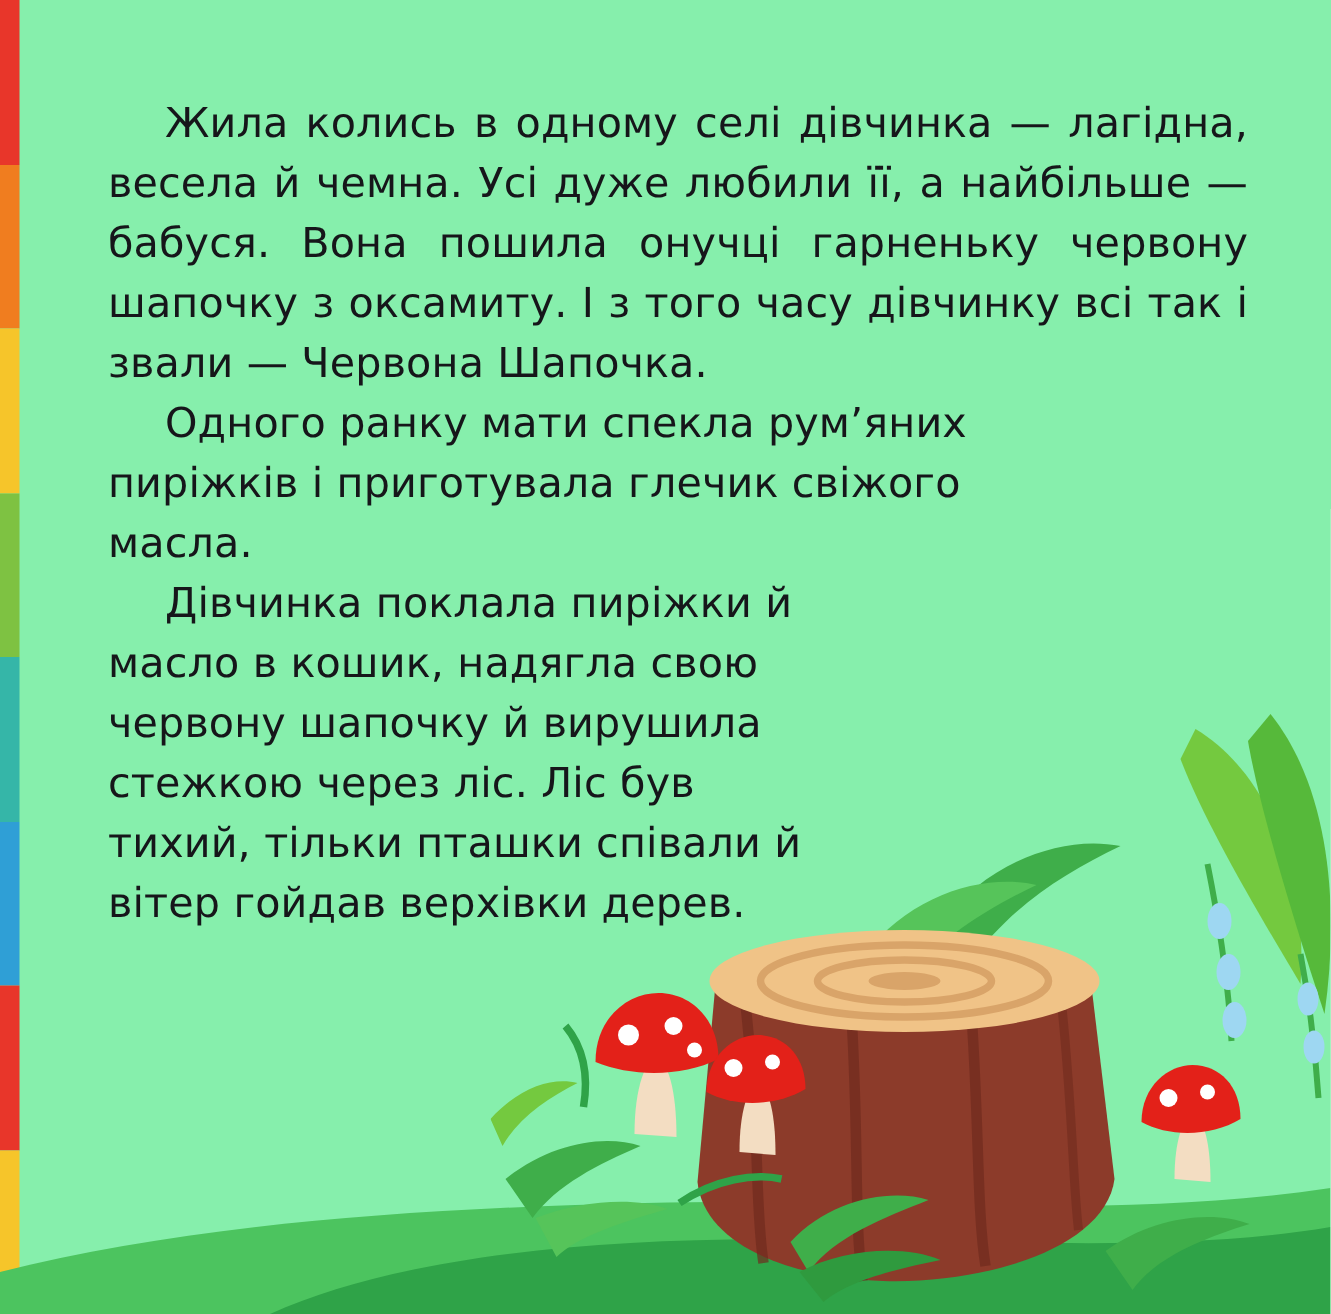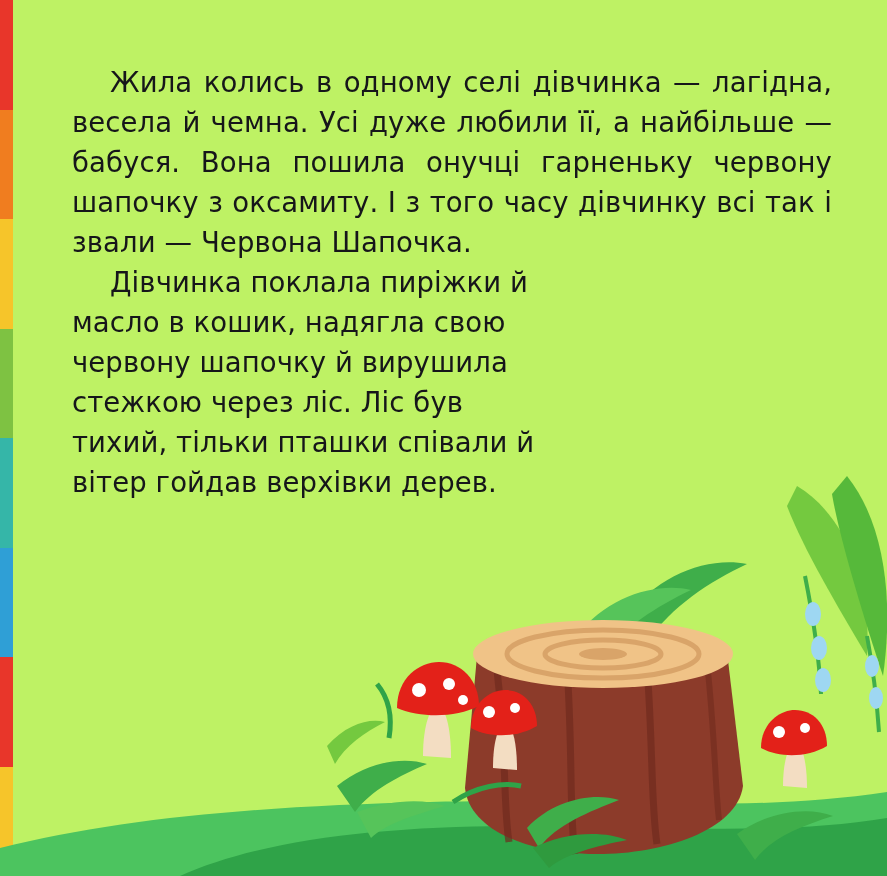--- a/index.html
+++ b/index.html
@@ -10,21 +10,21 @@
     width: 887px;
     height: 876px;
     overflow: hidden;
     background: #fdfdf8;
     font-family: "DejaVu Sans", sans-serif;
   }
   .page {
     position: relative;
     width: 887px;
     height: 876px;
-    background: #bef264;
+    background: #86efac;
     overflow: hidden;
   }
   
   .spine {
     position: absolute;
     left: 0;
     top: 0;
     width: 13px;
     height: 876px;
     display: flex;
@@ -80,20 +80,21 @@
     <div style="flex:1;background:#f6c52a"></div>
     <div style="flex:1;background:#7ec242"></div>
     <div style="flex:1;background:#35b6a8"></div>
     <div style="flex:1;background:#2f9fd6"></div>
     <div style="flex:1;background:#e8362a"></div>
     <div style="flex:1;background:#f6c52a"></div>
   </div>
 
   <div class="text-col">
     <p class="para"><span class="indent"></span><span>Жила колись в одному селі дівчинка — лагідна, весела й чемна. Усі дуже любили її, а найбільше — бабуся. Вона пошила онучці гарненьку червону шапочку з оксамиту. І з того часу дівчинку всі так і звали — Червона Шапочка.</span></p>
+    <p class="para midnarrow"><span class="indent"></span><span>Одного ранку мати спекла рум’яних пиріжків і приготувала глечик свіжого масла.</span></p>
     <p class="para narrow"><span class="indent"></span><span>Дівчинка поклала пиріжки й масло в кошик, надягла свою червону шапочку й вирушила стежкою через ліс. Ліс був тихий, тільки пташки співали й вітер гойдав верхівки дерев.</span></p>
   </div>
 
   <svg class="grass-band" viewBox="0 0 887 120" preserveAspectRatio="none">
     <path d="M0,120 L0,92 C120,62 260,50 430,46 C600,42 740,58 887,36 L887,120 Z" fill="#4cc45f"></path>
     <path d="M180,120 C260,84 380,70 520,70 C660,70 780,80 887,62 L887,120 Z" fill="#2fa348"></path>
   </svg>
 
   <svg class="illus" viewBox="0 0 560 420">
 

